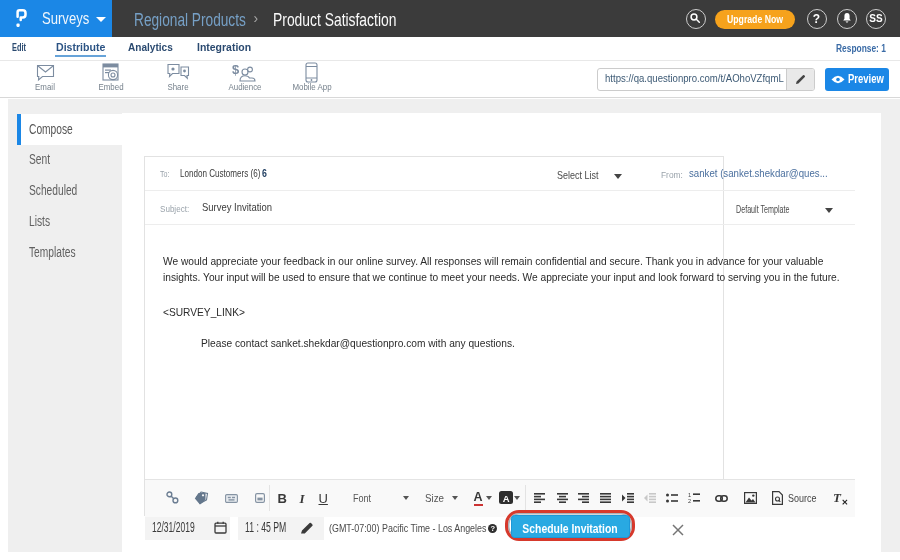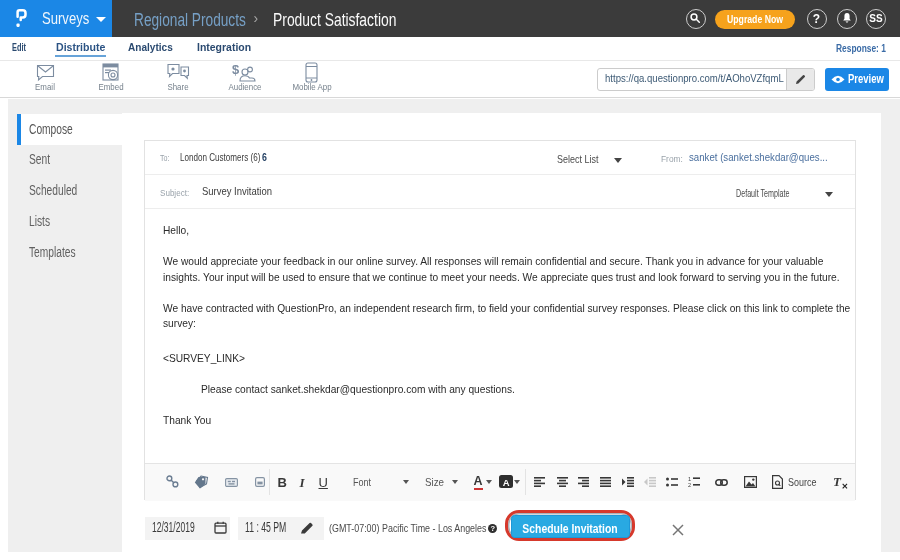--- a/index.html
+++ b/index.html
@@ -110,44 +110,41 @@
   <div class="abs" style="left:8px;top:99px;width:892px;height:453px;background:#efefef;"></div>
   <div class="abs" style="left:122px;top:113px;width:759px;height:447px;background:#fff;"></div>
 
   <div class="abs" style="left:16.5px;top:113.5px;width:105.5px;height:31.5px;background:#fff;border-left:4.5px solid #1b87e6;"></div>
   <div class="cd" style="left:28.8px;top:121.7px;color:#555;font-size:14px;transform:scaleX(.73);">Compose</div>
   <div class="cd" style="left:28.8px;top:152.4px;color:#606060;font-size:14px;transform:scaleX(.73);">Sent</div>
   <div class="cd" style="left:28.8px;top:183.1px;color:#606060;font-size:14px;transform:scaleX(.73);">Scheduled</div>
   <div class="cd" style="left:28.8px;top:213.8px;color:#606060;font-size:14px;transform:scaleX(.73);">Lists</div>
   <div class="cd" style="left:28.8px;top:244.5px;color:#606060;font-size:14px;transform:scaleX(.73);">Templates</div>
 
-  <div class="abs" style="left:144px;top:140px;width:712px;height:360px;background:#fff;border:1px solid #e2e2e2;">
+  <div class="abs" style="left:144px;top:156px;width:580px;height:360px;background:#fff;border:1px solid #e2e2e2;">
 
     <div class="abs" style="left:0;top:0;width:710px;height:34px;border-bottom:1px solid #ededed;"></div>
     <div class="cd" style="left:14.5px;top:12.2px;color:#9aa3ab;font-size:9.5px;transform:scaleX(.75);">To:</div>
     <div class="cd" style="left:34.5px;top:11.2px;color:#3b3b3b;font-size:11px;transform:scaleX(.735);">London Customers (6)</div>
     <div class="cd" style="left:117.2px;top:11.2px;color:#1c3a5e;font-size:11px;font-weight:bold;transform:scaleX(.8);">6</div>
     <div class="cd" style="left:411.8px;top:12.6px;color:#4a4a4a;font-size:11.5px;transform:scaleX(.78);">Select List</div>
     <div class="abs" style="left:469px;top:17px;width:0;height:0;border-left:4.5px solid transparent;border-right:4.5px solid transparent;border-top:5.5px solid #444;"></div>
     <div class="cd" style="left:516px;top:12.6px;color:#9aa3ab;font-size:9.5px;transform:scaleX(.88);">From:</div>
     <div class="cd" style="left:544px;top:11.1px;color:#4a6f9e;font-size:11.5px;transform:scaleX(.84);">sanket (sanket.shekdar@ques...</div>
 
     <div class="abs" style="left:0;top:34px;width:710px;height:34px;border-bottom:1px solid #ededed;"></div>
     <div class="cd" style="left:14.8px;top:46.6px;color:#9aa3ab;font-size:9.5px;transform:scaleX(.85);">Subject:</div>
     <div class="cd" style="left:56.9px;top:45.2px;color:#3b3b3b;font-size:11px;transform:scaleX(.86);">Survey Invitation</div>
     <div class="cd" style="left:590.8px;top:46.7px;color:#4a4a4a;font-size:11px;transform:scaleX(.65);">Default Template</div>
     <div class="abs" style="left:680.2px;top:50.5px;width:0;height:0;border-left:4.5px solid transparent;border-right:4.5px solid transparent;border-top:5.5px solid #444;"></div>
 
     <div class="abs" style="left:18px;top:81.9px;width:695px;color:#2b2b2b;font-size:10.2px;line-height:15.7px;">
-      <div>Hello,</div>
-      <div style="margin-top:15.4px;">We would appreciate your feedback in our online survey. All responses will remain confidential and secure. Thank you in advance for your valuable insights. Your input will be used to ensure that we continue to meet your needs. We appreciate ques trust and look forward to serving you in the future.</div>
-      <div style="margin-top:15.4px;">We have contracted with QuestionPro, an independent research firm, to field your confidential survey responses. Please click on this link to complete the survey:</div>
+      <div style="margin-top:15.4px;">We would appreciate your feedback in our online survey. All responses will remain confidential and secure. Thank you in advance for your valuable insights. Your input will be used to ensure that we continue to meet your needs. We appreciate your input and look forward to serving you in the future.</div>
       <div style="margin-top:19px;">&lt;SURVEY_LINK&gt;</div>
       <div style="margin-top:15.4px;margin-left:38px;">Please contact sanket.shekdar@questionpro.com with any questions.</div>
-      <div style="margin-top:15.4px;">Thank You</div>
     </div>
 
     <div class="abs" style="left:0;top:322px;width:710px;height:37.5px;background:#f9f9f9;border-top:1px solid #e4e4e4;"></div>
 
     <svg class="abs" style="left:21px;top:334px;" width="13" height="13" viewBox="0 0 13 13">
       <circle cx="3.4" cy="3.4" r="2.4" fill="none" stroke="#6b7d92" stroke-width="1.4"></circle>
       <circle cx="9.4" cy="9.4" r="2.4" fill="none" stroke="#6b7d92" stroke-width="1.4"></circle>
       <line x1="5" y1="5" x2="7.8" y2="7.8" stroke="#6b7d92" stroke-width="1.4"></line>
     </svg>
     <svg class="abs" style="left:49px;top:333.5px;" width="15" height="14" viewBox="0 0 15 14">

